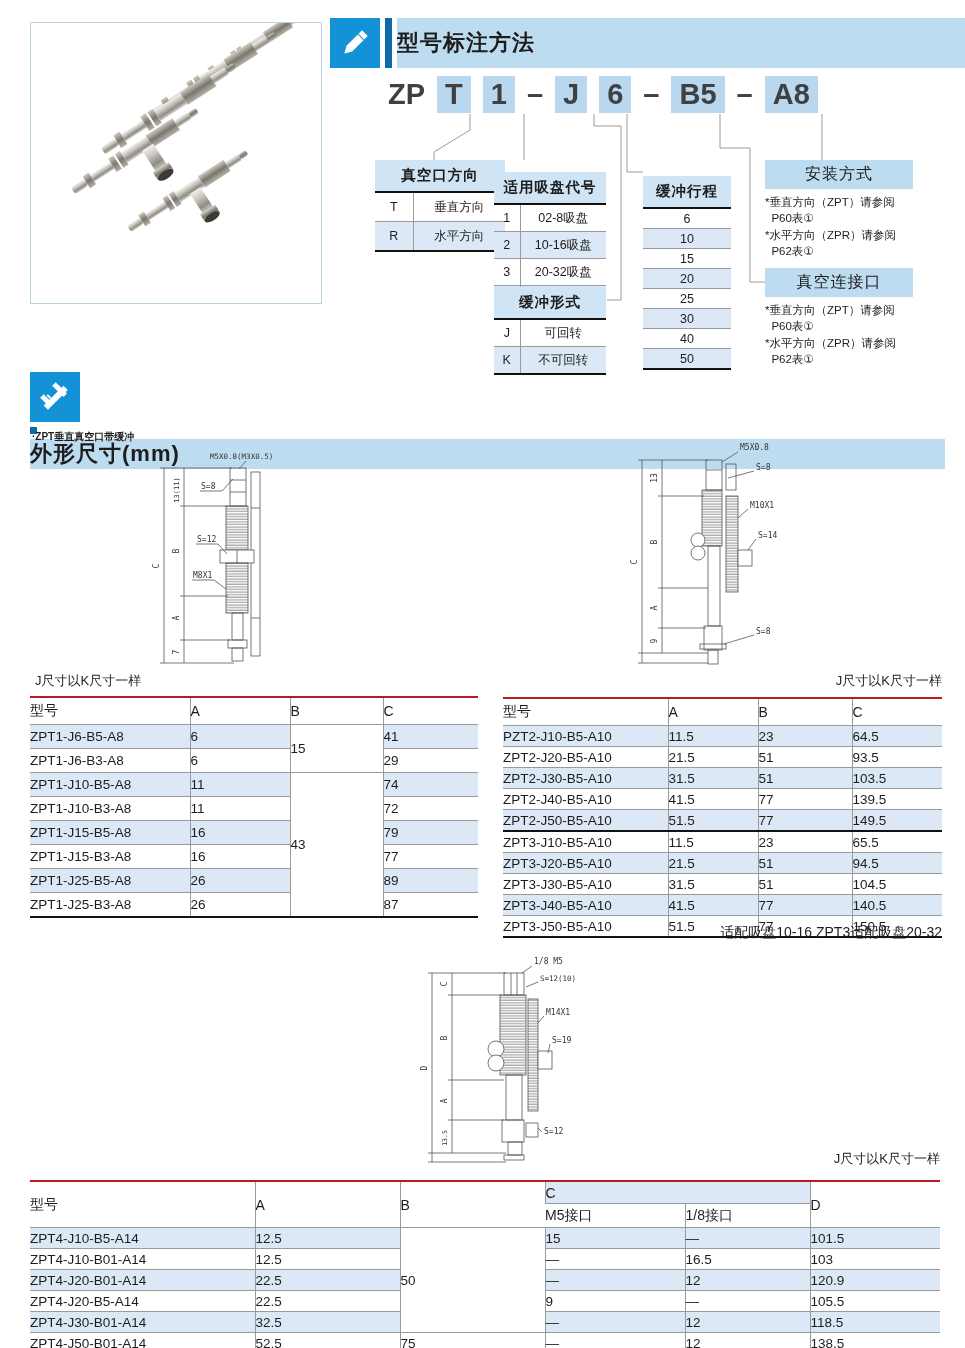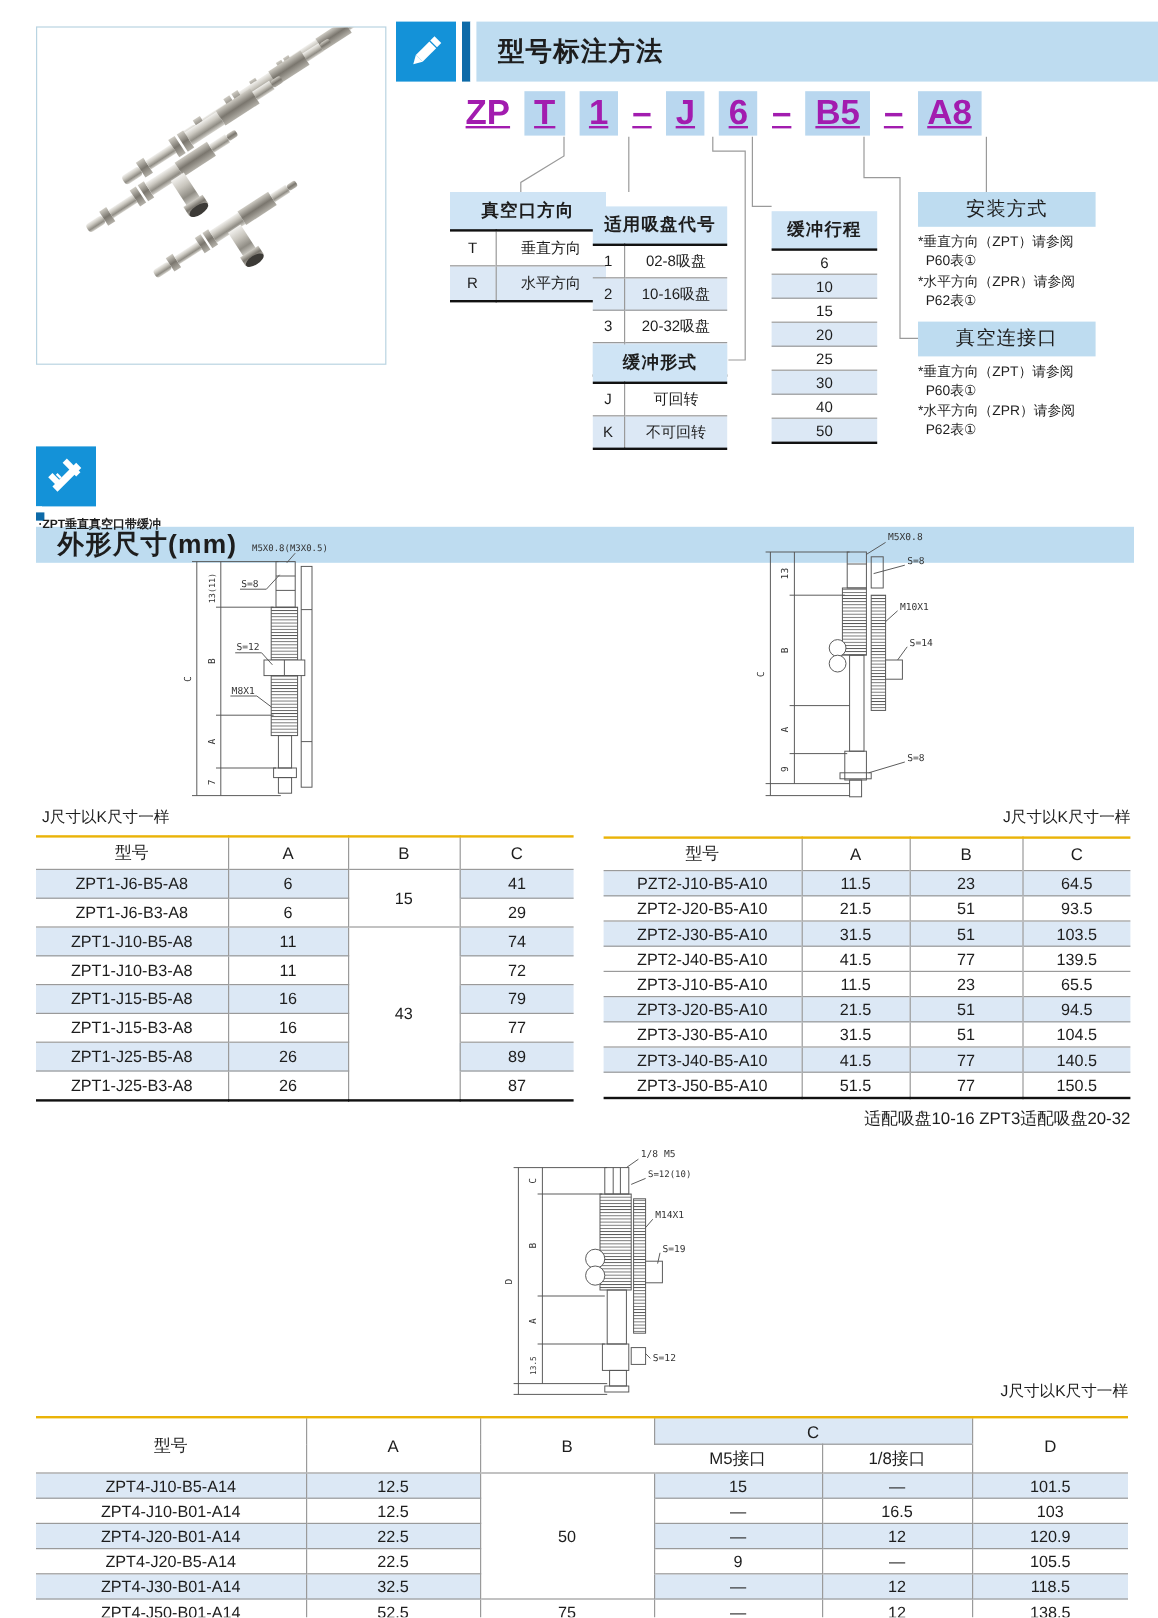--- a/index.html
+++ b/index.html
@@ -8,29 +8,29 @@
   }
   *{margin:0;padding:0;box-sizing:border-box;}
   body{font-family:"Liberation Sans","DejaVu Sans",sans-serif;background:#fff;color:var(--ink);}
   .page{position:relative;width:965px;height:1348px;background:#fff;overflow:hidden;}
 
   
   .sec-header{position:absolute;display:flex;align-items:stretch;height:50px;}
   .icon-box{width:50px;height:50px;background:var(--iconblue);flex:0 0 50px;display:flex;align-items:center;justify-content:center;}
   .hgap{width:5px;background:#fff;flex:0 0 5px;}
   .vbar{width:7px;background:var(--barblue);flex:0 0 7px;}
-  .band{flex:1;background:var(--band);display:flex;align-items:center;padding-left:18px;
+  .band{flex:1;background:var(--band);display:flex;align-items:center;
         font-size:22px;font-weight:bold;letter-spacing:1px;}
 
   
   .photo-box{position:absolute;left:30px;top:22px;width:292px;height:282px;background:#fff;border:1px solid #b9d4e2;}
 
   
   .code-row{position:absolute;left:388px;top:76px;display:flex;align-items:flex-start;gap:12px;
-            font-size:29px;font-weight:600;color:#a21caf;text-decoration:underline;}
+            font-size:29px;font-weight:600;color:#404040;}
   .code-box{background:var(--boxblue);padding:2px 8px;line-height:1.15;}
   .code-plain{padding:2px 0;}
 
   
   .connectors{position:absolute;left:0;top:0;pointer-events:none;}
 
   
   .mini{border-collapse:collapse;text-align:center;font-size:12.5px;border-bottom:2px solid #111;}
   .mini th{background:var(--minihead);font-size:14.5px;font-weight:bold;padding:6px 2px;border-bottom:2px solid #111;letter-spacing:1px;}
   .mini td{border-top:1px solid var(--thin);padding:4.5px 2px;}
@@ -55,22 +55,22 @@
   .notes .note{margin-bottom:2px;}
 
   .subtitle{position:absolute;left:32px;top:430px;font-size:10px;font-weight:bold;}
 
   .jk{position:absolute;font-size:13px;}
   #jk-left{left:35px;top:672px;}
   #jk-right{left:503px;top:672px;width:439px;text-align:right;}
   #jk-bottom{left:500px;top:1150px;width:440px;text-align:right;}
 
   
-  .dim{border-collapse:collapse;text-align:center;font-size:13.5px;table-layout:fixed;
-       border-top:2px solid #eab308;border-bottom:2px solid #111;}
+  .dim{border-collapse:collapse;text-align:left;font-size:13.5px;table-layout:fixed;
+       border-top:2px solid #b91c1c;border-bottom:2px solid #111;}
   .dim th{font-weight:normal;font-size:14px;padding:4px 0;}
   .dim td{padding:3.5px 0;border-top:1px solid var(--thin);}
   .dim th+th,.dim td+td{border-left:1px solid var(--thin);}
   .dim tr.alt td{background:var(--rowalt);}
   .dim td.bcell{background:#fff !important;}
   .dim tr.group-end td{border-bottom:2px solid #111;}
   #table-left{position:absolute;left:30px;top:696px;width:448px;}
   #table-left td{padding:4px 0;}
   #table-right{position:absolute;left:503px;top:697px;width:439px;}
   #table-right td{padding:2.5px 0;}
@@ -504,20 +504,26 @@
           <td>31.5</td>
           <td>51</td>
           <td>103.5</td>
         </tr>
         <tr>
           <td>ZPT2-J40-B5-A10</td>
           <td>41.5</td>
           <td>77</td>
           <td>139.5</td>
         </tr>
+        <tr class="alt group-end">
+          <td>ZPT2-J50-B5-A10</td>
+          <td>51.5</td>
+          <td>77</td>
+          <td>149.5</td>
+        </tr>
         <tr>
           <td>ZPT3-J10-B5-A10</td>
           <td>11.5</td>
           <td>23</td>
           <td>65.5</td>
         </tr>
         <tr class="alt">
           <td>ZPT3-J20-B5-A10</td>
           <td>21.5</td>
           <td>51</td>

